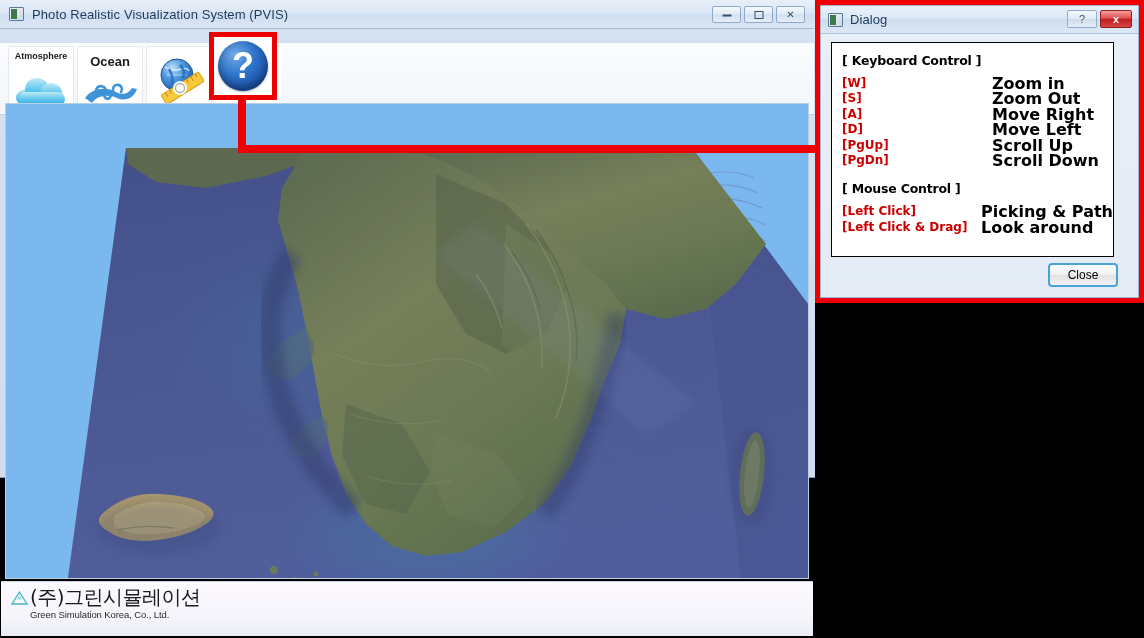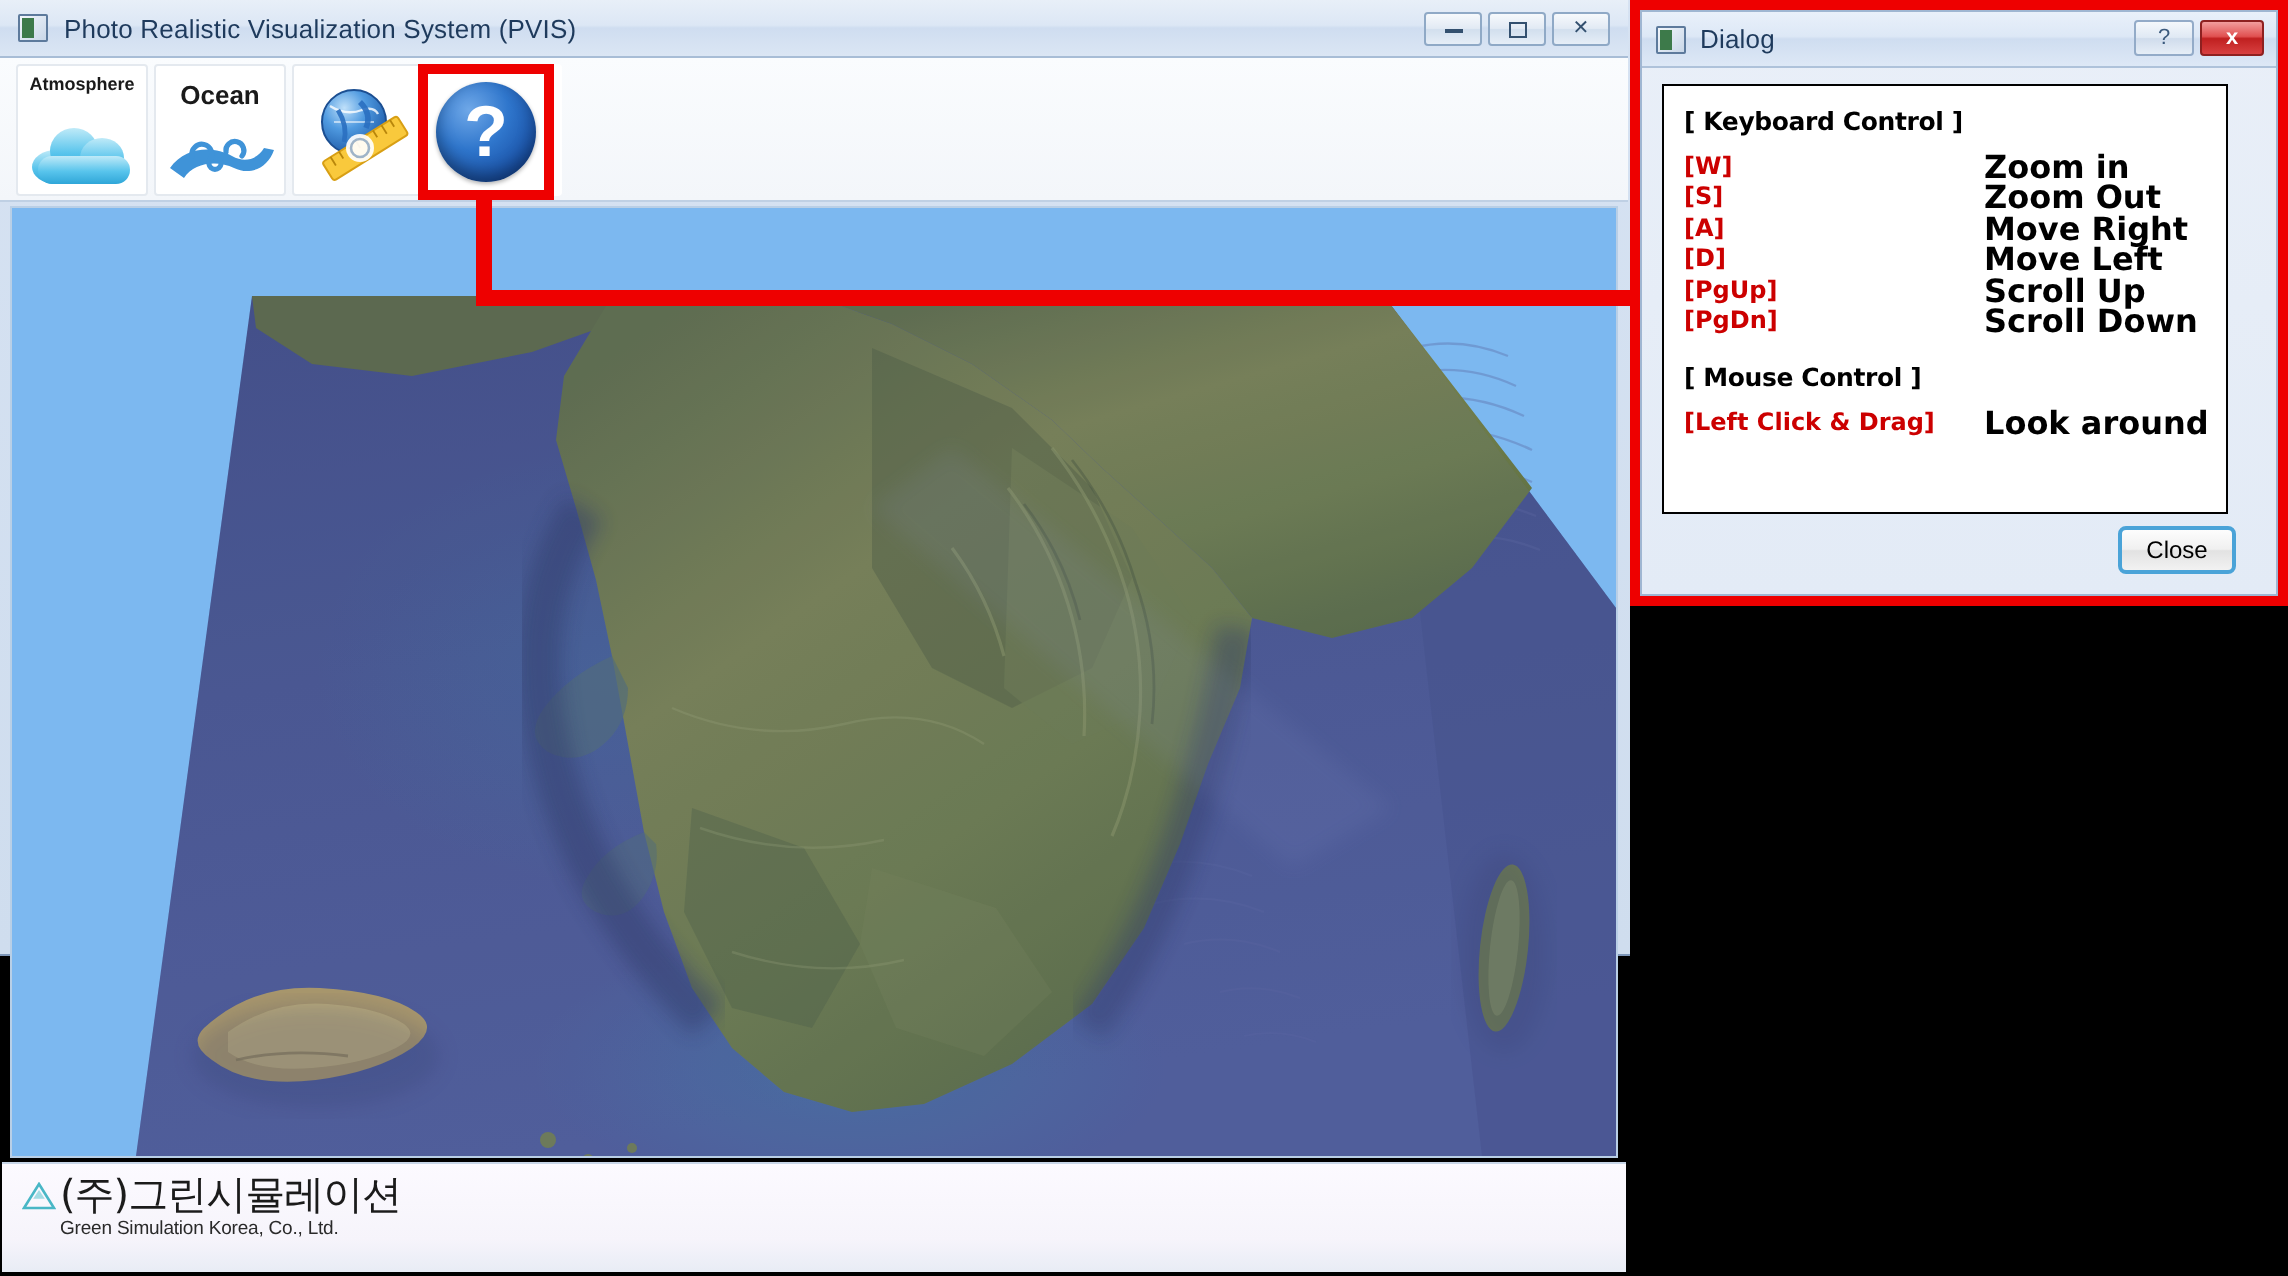--- a/index.html
+++ b/index.html
@@ -46,21 +46,21 @@
     border: 1px solid #8fa9c6; border-radius: 2px;
     position: relative; cursor: pointer;
   }
   .win-btn .g { position: absolute; left: 50%; top: 50%; transform: translate(-50%,-50%);
     font-size: 10px; color: #33506f; line-height: 1; }
   .win-btn.min .g { width: 9px; height: 3px; border-bottom: 2px solid #33506f; }
   .win-btn.max .g { width: 9px; height: 8px; border: 1.5px solid #33506f; }
 
   
   .toolbar {
-    position: absolute; left: 0; top: 29px; width: 814px; height: 72px;
+    position: absolute; left: 0; top: 43px; width: 814px; height: 72px;
     background: linear-gradient(to bottom,#fafcfe 0%, #f3f6fa 100%);
     border-bottom: 1px solid #bfd0e4;
     display: flex; align-items: center; padding-left: 8px; gap: 3px;
   }
   .tbtn {
     width: 66px; height: 66px; background: #ffffff;
     border: 1px solid #e4e9ef; border-radius: 2px;
     position: relative; cursor: pointer; flex: none;
     display: flex; flex-direction: column; align-items: center; justify-content: flex-start;
     overflow: hidden;
@@ -201,21 +201,21 @@
     width: 160px; padding-left: 10px !important;
     color: #cc0000; font-size: 12px; font-weight: bold; white-space: nowrap;
   }
   .hp-val { color: #000; font-size: 16px; font-weight: bold; white-space: nowrap; }
   .hp-gap { height: 11px; }
   .dlg-footer {
     position: absolute; left: 0; right: 0; bottom: 8px; height: 26px;
     display: flex; justify-content: flex-end; padding-right: 20px;
   }
   .close-btn {
-    width: 59px; height: 24px;
+    width: 70px; height: 24px;
     background: linear-gradient(to bottom,#fdfdfd 0%, #f0f0f0 48%, #e2e2e2 52%, #f2f2f2 100%);
     border: 2px solid #4aa3d8; border-radius: 4px;
     font-family: "Liberation Sans", sans-serif;
     font-size: 12px; color: #000; cursor: pointer;
     display: flex; align-items: center; justify-content: center;
   }
 
   
   .black-panel {
     position: absolute; left: 815px; top: 303px; width: 329px; height: 335px;
@@ -504,20 +504,24 @@
             </tr>
             <tr class="hp-gap">
                   <td colspan="2"></td>
                 </tr>
           </tbody>
             </table>
 
           <div class="hp-head">[ Mouse Control ]</div>
           <table class="hp-table">
             <tbody>
+                <tr>
+              <td class="hp-key">[Left Click]</td>
+              <td class="hp-val">Picking &amp; Path</td>
+            </tr>
             <tr>
               <td class="hp-key">[Left Click &amp; Drag]</td>
               <td class="hp-val">Look around</td>
             </tr>
           </tbody>
             </table>
         </div>
 
         <div class="dlg-footer">
           <div class="close-btn">Close</div>

